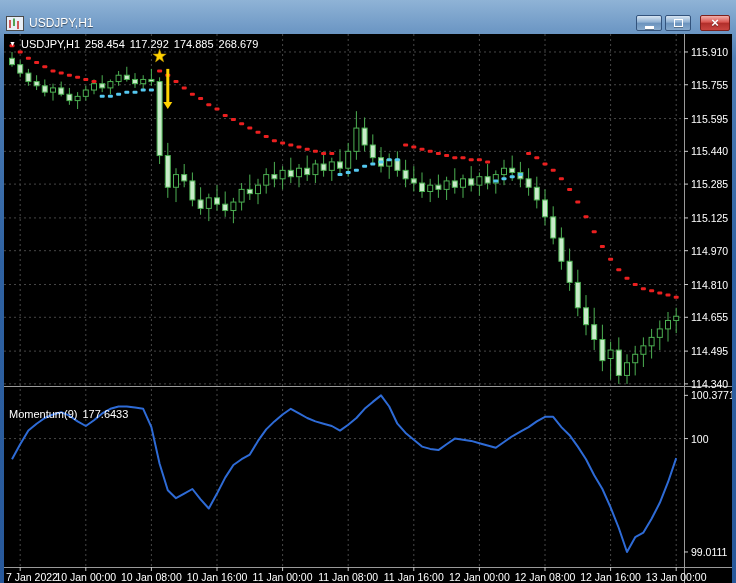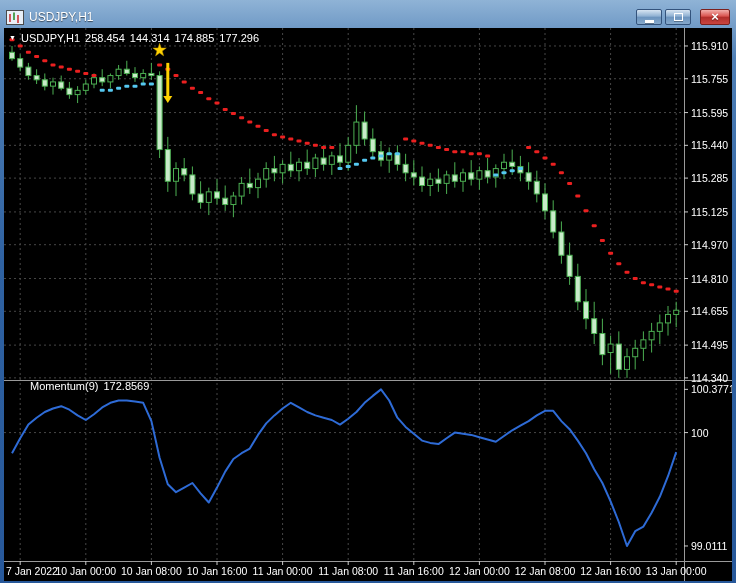--- a/index.html
+++ b/index.html
@@ -1,34 +1,34 @@
 <!DOCTYPE html>
 <html><head>
 <meta charset="utf-8">
 <style>
   html,body{margin:0;padding:0;background:#c8c8c8;font-family:"Liberation Sans",sans-serif;}
   .window{position:relative;width:736px;height:583px;box-sizing:border-box;
     background:linear-gradient(180deg,#8fb3d6 0%,#4f7fb5 10%,#2f62a2 45%,#27589a 100%);
-    padding:6px 4px 4px 4px;}
+    padding:12px 4px 4px 4px;}
   .titlebar{height:22px;display:flex;align-items:center;gap:5px;padding:0 2px;}
   .win-icon{width:18px;height:15px;flex:0 0 auto;}
   .title-text{color:#fff;font-size:12px;text-shadow:0 1px 1px rgba(0,0,0,.55);white-space:nowrap;}
   .controls{margin-left:auto;display:flex;align-items:center;gap:3px;}
   .ctrl-btn{width:26px;height:16px;border:1px solid #33537c;border-radius:2px;
     background:linear-gradient(180deg,#d7e5f2 0%,#8fb0d2 45%,#6b93bd 50%,#86a9cc 100%);
     display:flex;align-items:center;justify-content:center;cursor:default;padding:0;}
   .ctrl-btn.close{width:30px;margin-left:6px;border-color:#7c201d;
     background:linear-gradient(180deg,#f2b0ab 0%,#d9534e 45%,#b02e2a 50%,#c9443f 100%);}
   .min-glyph{width:9px;height:3px;background:#fff;margin-top:8px;box-shadow:0 1px 0 rgba(0,0,0,.3);}
   .max-glyph{width:9px;height:8px;border:1px solid #fff;box-sizing:border-box;box-shadow:0 1px 0 rgba(0,0,0,.3);}
   .close-glyph{color:#fff;font-size:13px;font-weight:bold;line-height:14px;text-shadow:0 1px 1px rgba(0,0,0,.4);}
   .chart-area{position:relative;width:728px;height:553px;background:#000;overflow:hidden;}
   .overlay-label{position:absolute;color:#fff;font-size:11px;display:flex;align-items:center;gap:5px;z-index:5;white-space:nowrap;}
   #ohlc-header{top:4px;left:5px;}
-  #momentum-header{top:352px;left:5px;margin-left:21px;}
+  #momentum-header{top:374px;left:5px;}
   .tri{font-size:7px;line-height:10px;color:#fff;}
   svg text{font-family:"Liberation Sans",sans-serif;fill:#fff;}
 </style>
 </head>
 <body>
 
 <div class="window">
   <div class="titlebar">
     <svg class="win-icon" viewBox="0 0 18 15">
       <rect x="0.5" y="0.5" width="17" height="14" fill="#e9eff7" stroke="#4a4a4a"></rect>
@@ -48,27 +48,27 @@
           <span class="close-glyph">×</span>
         </button>
     </div>
   </div>
 
   <div class="chart-area">
     <div id="ohlc-header" class="overlay-label">
       <span class="tri">▼</span>
       <span>USDJPY,H1</span>
       <span>258.454</span>
-      <span>144.314</span>
+      <span>117.292</span>
       <span>174.885</span>
-      <span>177.296</span>
+      <span>268.679</span>
     </div>
     <div id="momentum-header" class="overlay-label">
       <span>Momentum(9)</span>
-      <span>172.8569</span>
+      <span>177.6433</span>
     </div>
     <svg id="chart-svg" width="728" height="553" viewBox="0 0 728 553">
       <g id="g-grid">
           <line x1="16.2" y1="0" x2="16.2" y2="533" stroke="#474747" stroke-dasharray="2 3"></line>
           <line x1="81.8" y1="0" x2="81.8" y2="533" stroke="#474747" stroke-dasharray="2 3"></line>
           <line x1="147.39999999999998" y1="0" x2="147.39999999999998" y2="533" stroke="#474747" stroke-dasharray="2 3"></line>
           <line x1="212.99999999999997" y1="0" x2="212.99999999999997" y2="533" stroke="#474747" stroke-dasharray="2 3"></line>
           <line x1="278.59999999999997" y1="0" x2="278.59999999999997" y2="533" stroke="#474747" stroke-dasharray="2 3"></line>
           <line x1="344.2" y1="0" x2="344.2" y2="533" stroke="#474747" stroke-dasharray="2 3"></line>
           <line x1="409.79999999999995" y1="0" x2="409.79999999999995" y2="533" stroke="#474747" stroke-dasharray="2 3"></line>

